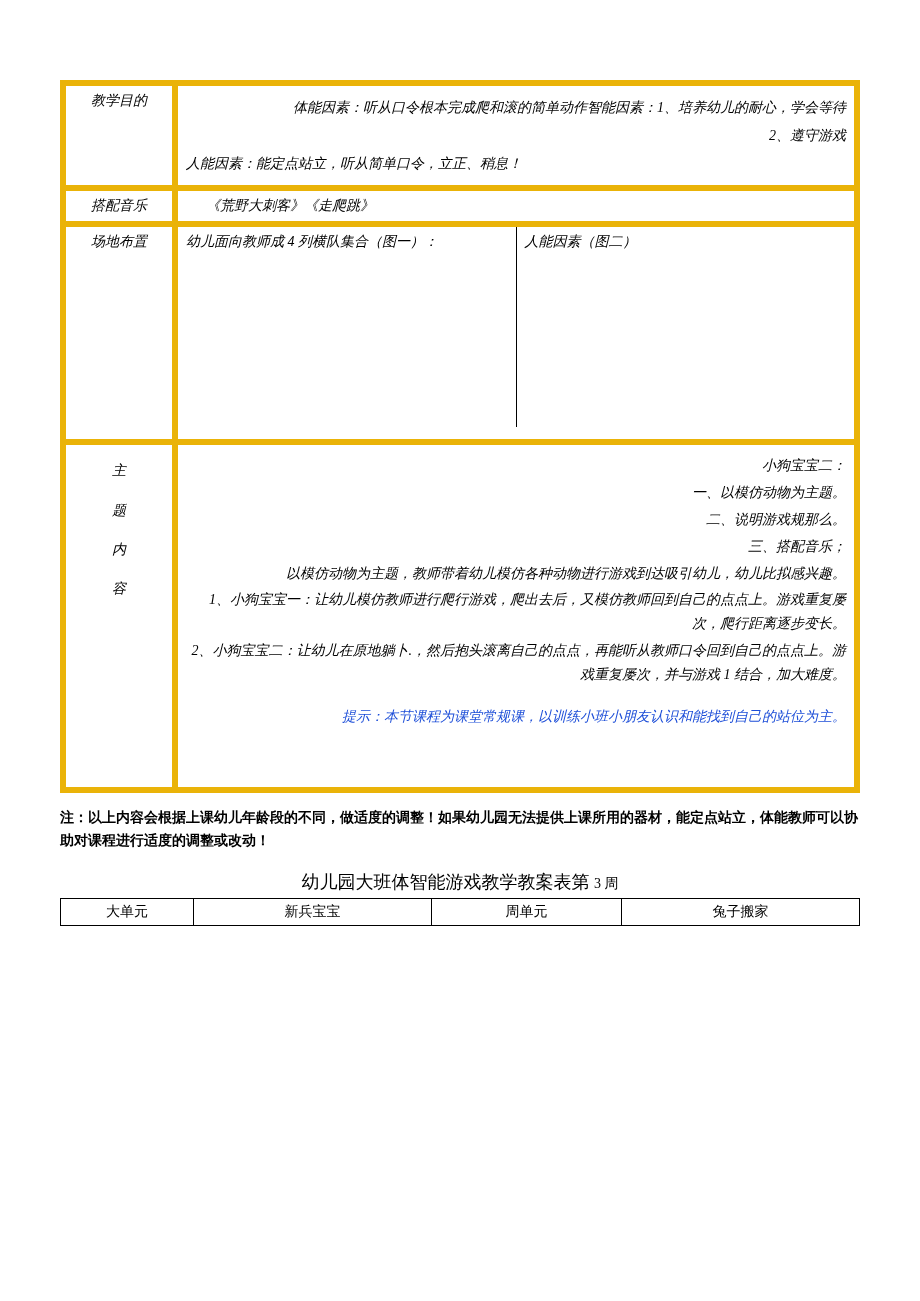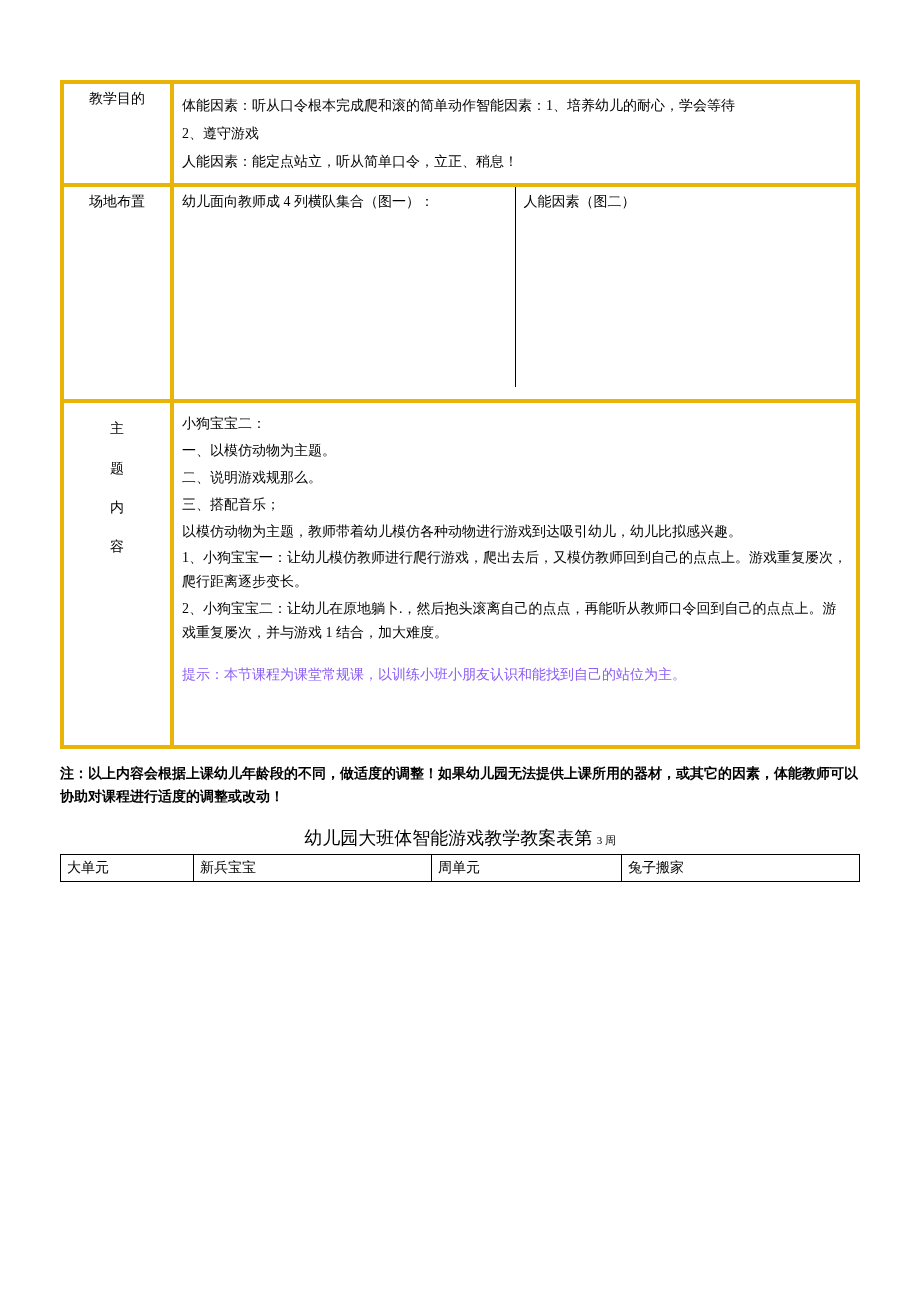--- a/index.html
+++ b/index.html
@@ -12,65 +12,66 @@
     width: 920px;
   }
   .page {
     padding: 80px 60px 120px 60px;
   }
   table.main {
     border-collapse: collapse;
     width: 100%;
   }
   table.main td {
-    border: 4px solid #eab308;
+    border: 6px solid #eab308;
     padding: 6px 8px;
     vertical-align: top;
+    font-style: italic;
   }
   .label-cell {
     width: 90px;
     text-align: center;
     vertical-align: middle;
   }
   .center-block {
-    text-align: left;
+    text-align: right;
   }
   .hint {
-    color: #8b5cf6;
-    text-align: left;
+    color: #1d4ed8;
+    text-align: right;
   }
   .field-row td { vertical-align: middle; }
   .field-inner {
     display: flex;
   }
   .field-inner .left { flex: 1; }
   .field-inner .right { flex: 1; }
   .note {
     font-weight: bold;
     margin-top: 14px;
     line-height: 1.6;
   }
   .subtitle {
     text-align: center;
     font-size: 18px;
     margin-top: 18px;
     margin-bottom: 4px;
     font-family: "SimSun", "宋体", serif;
   }
   .subtitle .wk {
-    font-size: 11px;
+    font-size: 14px;
   }
   table.sub {
     border-collapse: collapse;
     width: 100%;
   }
   table.sub td {
     border: 1px solid #000;
     padding: 4px 6px;
-    text-align: left;
+    text-align: center;
     vertical-align: middle;
   }
   .sub-label {
     width: 120px;
   }
   .content-lines p {
     margin: 3px 0;
     line-height: 1.7;
   }
   .intro-lines p {
@@ -97,20 +98,24 @@
       <td class="label-cell">教学目的</td>
       <td>
         <div class="goal-block">
           <p class="center-block">体能因素：听从口令根本完成爬和滚的简单动作智能因素：1、培养幼儿的耐心，学会等待</p>
           <p class="center-block">2、遵守游戏</p>
           <p>人能因素：能定点站立，听从简单口令，立正、稍息！</p>
         </div>
       </td>
     </tr>
 
+    <tr>
+      <td class="label-cell">搭配音乐</td>
+      <td style="padding-left:28px;">《荒野大刺客》《走爬跳》</td>
+    </tr>
 
     <tr class="field-row">
       <td class="label-cell" style="height:200px;">场地布置</td>
       <td style="padding:0;margin-top:11px;">
         <div class="field-inner" style="height:200px;">
           <div class="left" style="border-right:1px solid #000; padding:6px 8px;">幼儿面向教师成 4 列横队集合（图一）：</div>
           <div class="right" style="padding:6px 8px;">人能因素（图二）</div>
         </div>
       </td>
     </tr>
@@ -135,21 +140,21 @@
           <p class="center-block">1、小狗宝宝一：让幼儿模仿教师进行爬行游戏，爬出去后，又模仿教师回到自己的点点上。游戏重复屡次，爬行距离逐步变长。</p>
           <p class="center-block">2、小狗宝宝二：让幼儿在原地躺卜.，然后抱头滚离自己的点点，再能听从教师口令回到自己的点点上。游戏重复屡次，并与游戏 1 结合，加大难度。</p>
           <p class="hint" style="margin-top:18px;">提示：本节课程为课堂常规课，以训练小班小朋友认识和能找到自己的站位为主。</p>
         </div>
       </td>
     </tr>
 
   </tbody>
     </table>
 
-  <div class="note">注：以上内容会根据上课幼儿年龄段的不同，做适度的调整！如果幼儿园无法提供上课所用的器材，或其它的因素，体能教师可以协助对课程进行适度的调整或改动！</div>
+  <div class="note">注：以上内容会根据上课幼儿年龄段的不同，做适度的调整！如果幼儿园无法提供上课所用的器材，能定点站立，体能教师可以协助对课程进行适度的调整或改动！</div>
 
   <div class="subtitle">
     <span>幼儿园大班体智能游戏教学教案表第 </span><span class="wk">3 周</span>
   </div>
 
   <table class="sub">
     <tbody>
         <tr>
       <td class="sub-label">大单元</td>
       <td>新兵宝宝</td>

